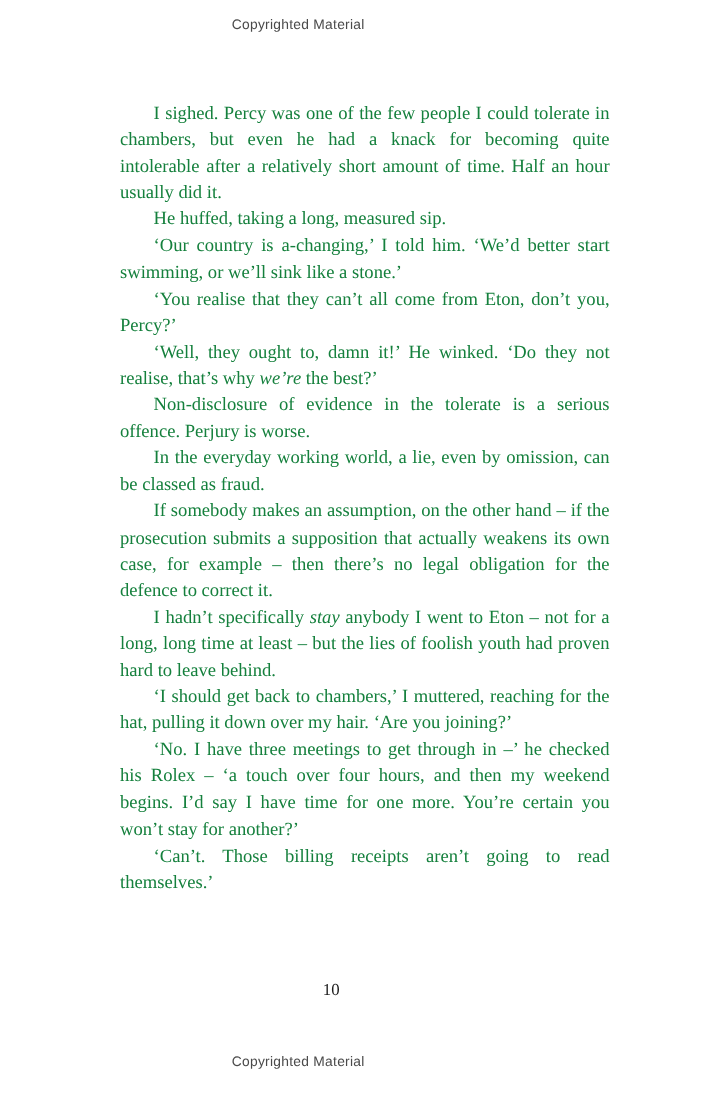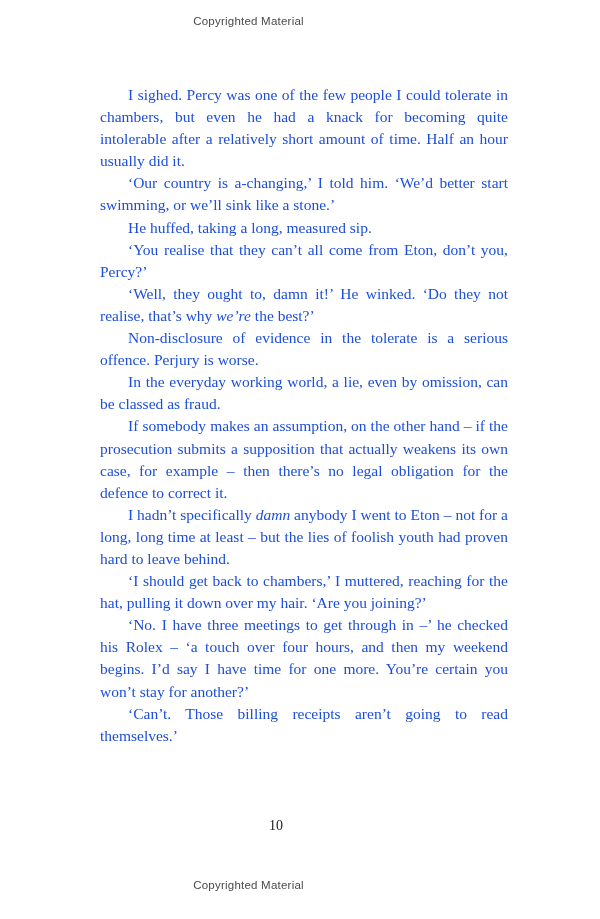--- a/index.html
+++ b/index.html
@@ -28,21 +28,21 @@
     .notice-top { top: 15px; }
     .notice-bottom { top: 879px; }
     .text-block {
       position: absolute;
       left: 100px;
       top: 84px;
       width: 408px;
       font-size: 15.5px;
       line-height: 22.1px;
       text-align: justify;
-      color: #1d4ed8;
+      color: #15803d;
     }
     .text-block p {
       margin: 0;
       padding: 0;
       text-indent: 28px;
     }
     .text-block i {
       font-style: italic;
       margin-top: 21px;
     }
@@ -58,28 +58,28 @@
   </style>
 </head>
 <body>
 
 <div class="page">
 
   <div class="notice notice-top">Copyrighted Material</div>
 
   <div class="text-block" id="text-block">
       <p><span>I sighed. Percy was one of the few people I could tolerate in chambers, but even he had a knack for becoming quite intolerable after a relatively short amount of time. Half an hour usually did it.</span></p>
+      <p><span>He huffed, taking a long, measured sip.</span></p>
       <p><span>‘Our country is a-changing,’ I told him. ‘We’d better start swimming, or we’ll sink like a stone.’</span></p>
-      <p><span>He huffed, taking a long, measured sip.</span></p>
       <p><span>‘You realise that they can’t all come from Eton, don’t you, Percy?’</span></p>
       <p><span>‘Well, they ought to, damn it!’ He winked. ‘Do they not realise, that’s why </span><i>we’re</i><span> the best?’</span></p>
       <p><span>Non-disclosure of evidence in the tolerate is a serious offence. Perjury is worse.</span></p>
       <p><span>In the everyday working world, a lie, even by omission, can be classed as fraud.</span></p>
       <p><span>If somebody makes an assumption, on the other hand – if the prosecution submits a supposition that actually weakens its own case, for example – then there’s no legal obligation for the defence to correct it.</span></p>
-      <p><span>I hadn’t specifically </span><i>damn</i><span> anybody I went to Eton – not for a long, long time at least – but the lies of foolish youth had proven hard to leave behind.</span></p>
+      <p><span>I hadn’t specifically </span><i>stay</i><span> anybody I went to Eton – not for a long, long time at least – but the lies of foolish youth had proven hard to leave behind.</span></p>
       <p><span>‘I should get back to chambers,’ I muttered, reaching for the hat, pulling it down over my hair. ‘Are you joining?’</span></p>
       <p><span>‘No. I have three meetings to get through in –’ he checked his Rolex – ‘a touch over four hours, and then my weekend begins. I’d say I have time for one more. You’re certain you won’t stay for another?’</span></p>
       <p><span>‘Can’t. Those billing receipts aren’t going to read themselves.’</span></p>
     </div>
 
   <div class="page-number">10</div>
 
   <div class="notice notice-bottom">Copyrighted Material</div>
 
 </div>

